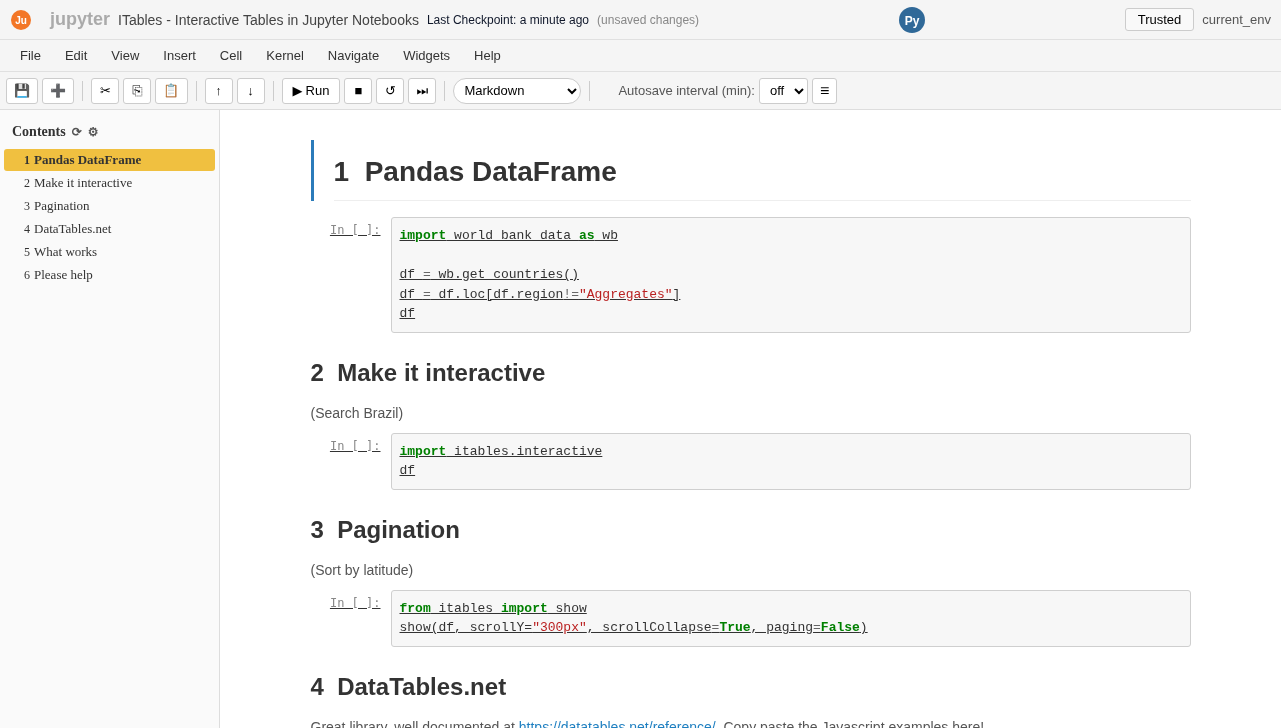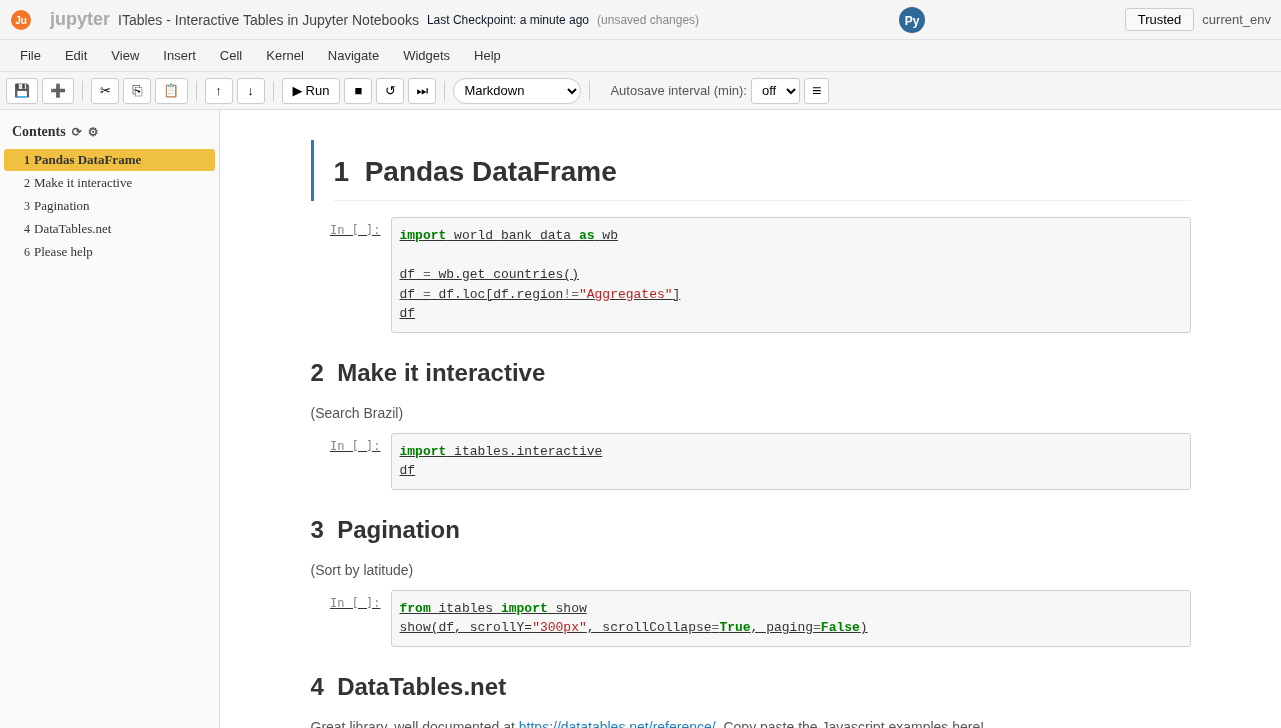--- a/index.html
+++ b/index.html
@@ -13,21 +13,21 @@
     
     #menubar { display: flex; align-items: center; height: 32px; background: #f5f5f5; border-bottom: 1px solid #e0e0e0; padding: 0 10px; gap: 4px; }
     .menu-item { padding: 4px 10px; cursor: pointer; border-radius: 3px; font-size: 13px; }
 
     
     #toolbar { display: flex; align-items: center; height: 38px; background: #f5f5f5; border-bottom: 1px solid #ddd; padding: 0 6px; gap: 4px; }
     .toolbar-btn { padding: 3px 7px; border: 1px solid #ccc; border-radius: 3px; background: #fff; cursor: pointer; font-size: 13px; display: flex; align-items: center; justify-content: center; min-width: 28px; height: 26px; }
     .toolbar-sep { width: 1px; height: 20px; background: #ccc; margin: 0 4px; }
     .toolbar-run { display: flex; align-items: center; gap: 3px; padding: 3px 10px; border: 1px solid #ccc; border-radius: 3px; background: #fff; cursor: pointer; font-size: 13px; height: 26px; }
     #cell-type-select { padding: 2px 6px; border: 1px solid #ccc; border-radius: 13px; font-size: 13px; height: 26px; background: #fff; cursor: pointer; }
-    #autosave-label { font-size: 13px; color: #555; margin-left: 12px; }
+    #autosave-label { font-size: 13px; color: #555; margin-left: 20px; }
     #autosave-select { padding: 2px 6px; border: 1px solid #ccc; border-radius: 3px; font-size: 13px; height: 26px; background: #fff; cursor: pointer; }
     .toolbar-icon-btn { padding: 3px 7px; border: 1px solid #ccc; border-radius: 3px; background: #fff; cursor: pointer; font-size: 16px; height: 26px; display: flex; align-items: center; }
 
     
     #main { display: flex; flex: 1; overflow: hidden; }
 
     
     #sidebar { width: 220px; border-right: 1px solid #ddd; overflow-y: auto; background: #fafafa; padding: 10px 0; flex-shrink: 0; position: relative; font-family: Liberation Serif, serif; }
     #sidebar-title { font-size: 14px; font-weight: bold; padding: 4px 12px 8px; display: flex; align-items: center; gap: 6px; }
     .sidebar-icon { font-size: 12px; cursor: pointer; color: #555; }
@@ -149,20 +149,23 @@
     <div class="sidebar-item">
       <span class="item-num">2</span>Make it interactive
     </div>
     <div class="sidebar-item">
       <span class="item-num">3</span>Pagination
     </div>
     <div class="sidebar-item">
       <span class="item-num">4</span>DataTables.net
     </div>
     <div class="sidebar-item">
+      <span class="item-num">5</span>What works
+    </div>
+    <div class="sidebar-item">
       <span class="item-num">6</span>Please help
     </div>
     <div id="sidebar-resizer"></div>
   </div>
 
   <div id="notebook">
     <div id="notebook-inner">
 
       <div class="md-block section">
         <div class="nb-heading1">1&nbsp;&nbsp;Pandas DataFrame</div>

